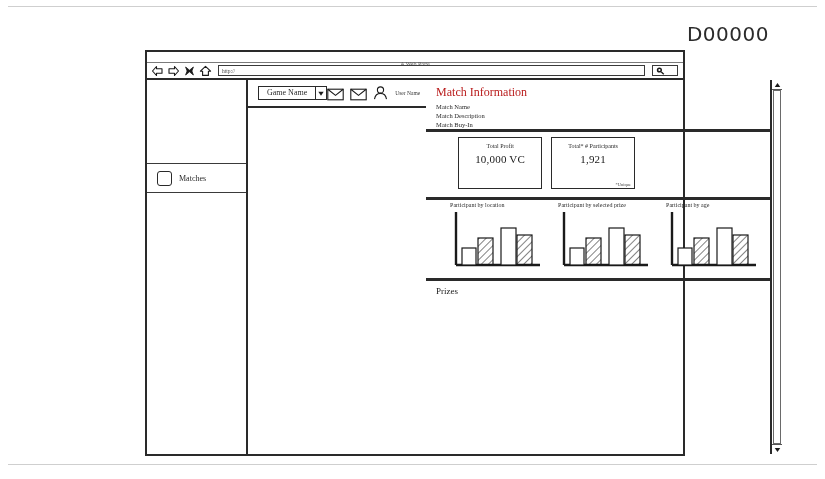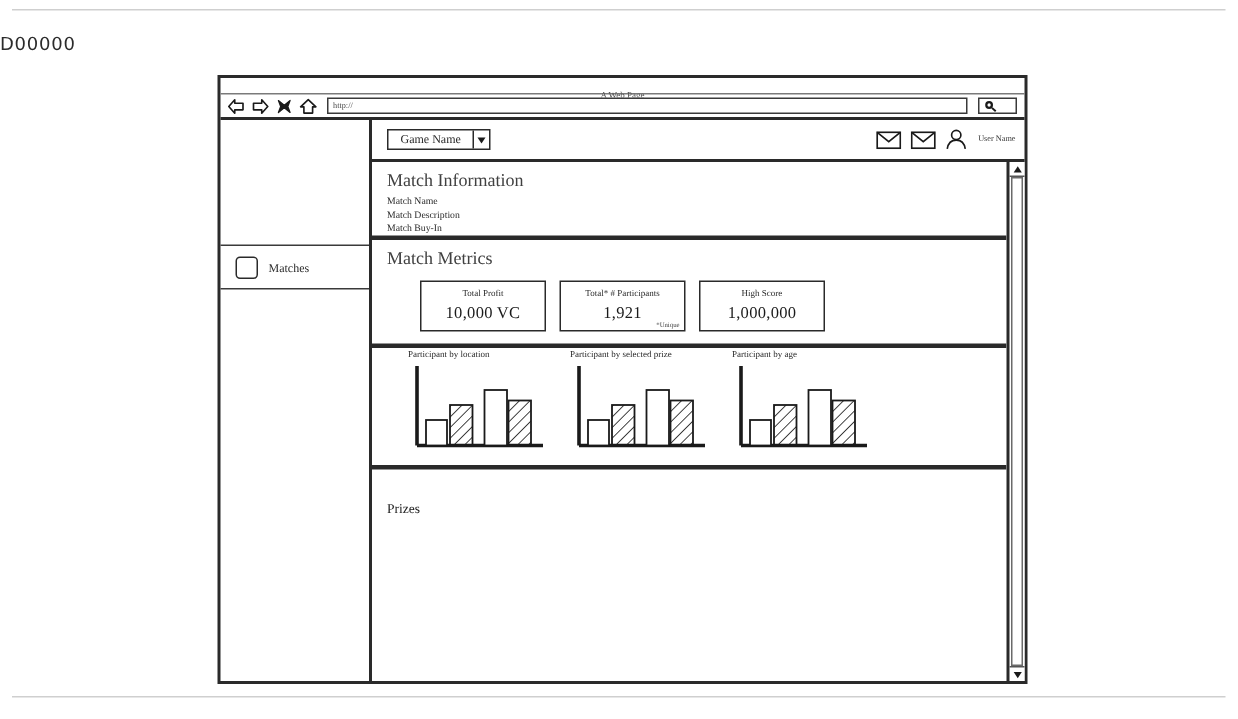--- a/index.html
+++ b/index.html
@@ -17,23 +17,23 @@
   .hrule {
     position: absolute; left: 8px; right: 8px; height: 1px;
     background: #cfcfcf;
   }
   .hrule.top { top: 6px; }
   .hrule.bottom { top: 464px; }
 
   
   .page-title {
     position: absolute; top: 22px; left: 0; width: 769px;
-    text-align: left;
+    text-align: right;
     font-family: "DejaVu Sans", sans-serif;
-    font-size: 12px; font-weight: 400; letter-spacing: .5px;
+    font-size: 20px; font-weight: 400; letter-spacing: .5px;
     color: #2b2b2b;
   }
 
   
   .browser {
     position: absolute; left: 145px; top: 50px;
     width: 540px; height: 406px;
     border: 2px solid #2a2a2a;
     background: #fff;
   }
@@ -81,21 +81,21 @@
   }
   .sq-icon {
     width: 15px; height: 15px; flex: none;
     border: 1.5px solid #2a2a2a; border-radius: 3px; background:#fff;
   }
   .sidebar-item span {
     font-size: 8px; color: #2a2a2a; text-align: center;
   }
 
   
-  .content-col { flex: 1 1 auto; position: relative; display: flex; flex-direction: column; }
+  .content-col { flex: 1 1 auto; position: relative; display: flex; flex-direction: row; }
 
   .topnav {
     height: 28px; flex: none;
     border-bottom: 2px solid #2a2a2a;
     display: flex; align-items: center; padding: 0 6px 0 10px;
   }
   .dropdown {
     display: flex; align-items: stretch; height: 14px;
     border: 1.5px solid #2a2a2a; background: #fff;
   }
@@ -134,52 +134,52 @@
   .vscroll .sb-track { flex: 1 1 auto; position: relative; }
   .vscroll .sb-thumb {
     position: absolute; top: 0; left: 1px; right: 1px; bottom: 0;
     border: 1px solid #6a6a6a; background: #fff;
   }
 
   
   .sec { padding: 0 10px; position: relative; }
   .sec-div { height: 0; border-top: 3px solid #2a2a2a; margin: 0; }
   .sec-h {
-    font-size: 12px; color: #404040; padding-top: 5px; padding-bottom: 2px;
+    font-size: 12px; color: #b91c1c; padding-top: 5px; padding-bottom: 2px;
     font-family: "Liberation Serif", serif; font-weight: 400;
   }
   .sub-line { font-size: 6.5px; color: #2a2a2a; line-height: 9px; }
 
   
   .linechart { margin-top: 4px; height: 62px; }
 
   
   .metrics-row { display: flex; gap: 9px; padding: 5px 2px 8px 22px; }
   .metric-card {
-    flex: none; width: 84px; height: 34px;
+    flex: none; width: 84px; height: 52px;
     border: 1.5px solid #2a2a2a; background: #fff;
     position: relative; text-align: center;
   }
   .metric-card .m-label {
     font-size: 6px; color: #2a2a2a; padding-top: 4px; line-height: 8px;
   }
   .metric-card .m-value {
     font-size: 11px; color: #1a1a1a; padding-top: 3px; letter-spacing: .2px;
   }
   .metric-card .m-note {
     position: absolute; right: 3px; bottom: 1px; font-size: 4.5px; color: #444;
   }
 
   
   .demo-row { display: flex; gap: 16px; padding: 2px 2px 6px 14px; }
   .demo-item { flex: none; width: 92px; }
   .demo-title { font-size: 6px; color: #2a2a2a; margin-bottom: 2px; }
   .demo-chart { height: 62px; }
 
-  .prizes-sec { padding: 0 10px; margin-top: 16px; }
+  .prizes-sec { padding: 0 10px; }
   .prizes-sec .sec-h2 { font-size: 9px; color: #222; padding: 5px 0 4px 0; }
 </style>
 </head>
 <body>
 
 <div id="page">
 
   <div class="hrule top"></div>
   <div class="hrule bottom"></div>
 
@@ -272,41 +272,35 @@
               <div class="sec-h">Match Information</div>
               <div class="sub-line">Match Name</div>
               <div class="sub-line">Match Description</div>
               <div class="sub-line">Match Buy-In</div>
             </div>
 
 
             <div class="sec-div"></div>
 
             <div class="sec">
-              <div class="sec-h">Match Metrics</div>
               <div class="metrics-row">
 
                 <div class="metric-card">
                   <div class="m-label">Total Profit</div>
                   <div class="m-value">10,000 VC</div>
                   <div class="m-note"></div>
                 </div>
 
 
                 <div class="metric-card">
                   <div class="m-label">Total* # Participants</div>
                   <div class="m-value">1,921</div>
                   <div class="m-note">*Unique</div>
                 </div>
 
-                <div class="metric-card">
-                  <div class="m-label">High Score</div>
-                  <div class="m-value">1,000,000</div>
-                  <div class="m-note"></div>
-                </div>
 
               </div>
             </div>
 
             <div class="sec-div"></div>
 
             <div class="sec">
               <div class="demo-row">
 
                 <div class="demo-item">

